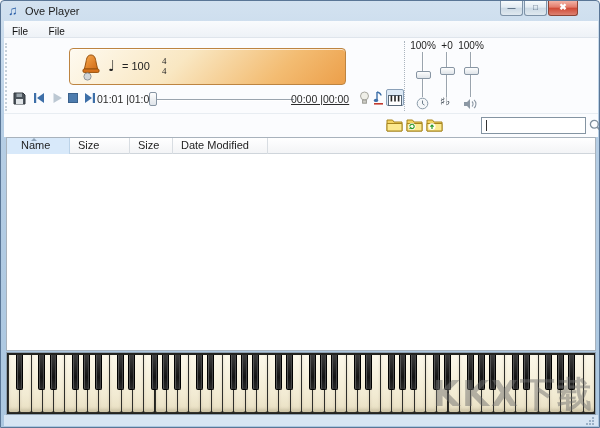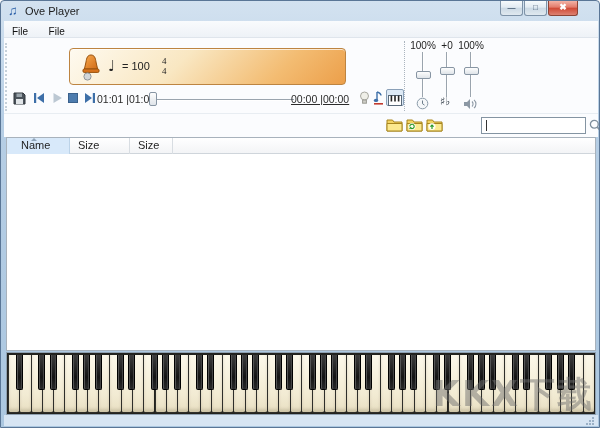--- a/index.html
+++ b/index.html
@@ -252,20 +252,22 @@
   <div class="list-frame">
     <div class="list-header">
       <div class="hcell sel" style="width:63px">
         <div class="sort-ind"></div>
         <span>Name</span>
       </div>
       <div class="hcell" style="width:60px">
         <span>Size</span></div>
       <div class="hcell" style="width:43px">
         <span>Size</span></div>
+      <div class="hcell" style="width:95px">
+        <span>Date Modified</span></div>
       <div class="hcell" style="flex:1;border-right:none"></div>
     </div>
     <div class="list-body"></div>
   </div>
 
   <div class="kbd-panel">
     <div class="keys">
         <div class="white-key" style="left: 0%; width: 1.92308%;"></div>
         <div class="white-key" style="left: 1.92308%; width: 1.92308%;"></div>
         <div class="white-key" style="left: 3.84615%; width: 1.92308%;"></div>

